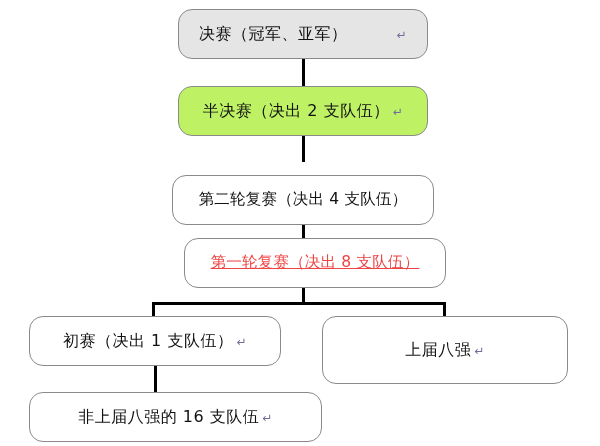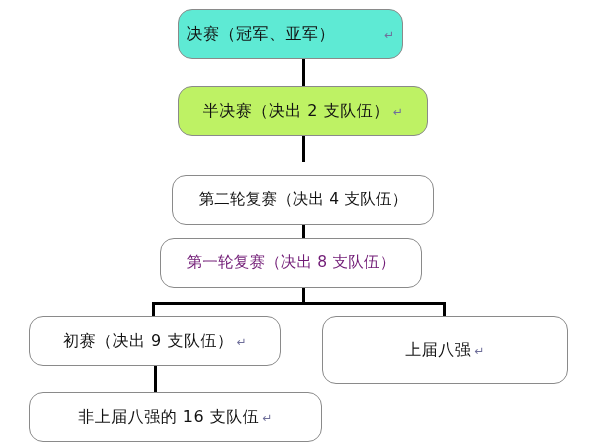--- a/index.html
+++ b/index.html
@@ -64,36 +64,36 @@
 
 <div id="canvas">
     <div class="connector-v" style="left: 302px; top: 59px; height: 27px; background: rgb(0, 0, 0);"></div>
     <div class="connector-v" style="left: 302px; top: 136px; height: 26px; background: rgb(0, 0, 0);"></div>
     <div class="connector-v" style="left: 302px; top: 212px; height: 26px; background: rgb(0, 0, 0);"></div>
     <div class="connector-v" style="left: 302px; top: 288px; height: 16px; background: rgb(0, 0, 0);"></div>
     <div class="connector-h" style="left: 152px; top: 302px; width: 294px; background: rgb(0, 0, 0);"></div>
     <div class="connector-v" style="left: 152px; top: 302px; height: 16px; background: rgb(0, 0, 0);"></div>
     <div class="connector-v" style="left: 443px; top: 302px; height: 16px; background: rgb(0, 0, 0);"></div>
     <div class="connector-v" style="left: 154px; top: 366px; height: 28px; background: rgb(0, 0, 0);"></div>
-    <div class="node" style="left: 178px; top: 9px; width: 225px; height: 50px; border-color: rgb(138, 138, 138); background: #5eead4; color: rgb(17, 17, 17); gap: 46px;">
+    <div class="node" style="left: 178px; top: 9px; width: 250px; height: 50px; border-color: rgb(138, 138, 138); background: #e5e5e5; color: rgb(17, 17, 17); gap: 46px;">
       <span class="label">决赛（冠军、亚军）</span>
       <span class="pilcrow" style="color: rgb(111, 111, 154);">↵</span>
     </div>
     <div class="node" style="left: 178px; top: 86px; width: 250px; height: 50px; border-color: rgb(138, 138, 138); background: #bef264; color: rgb(17, 17, 17);">
       <span class="label">半决赛（决出 2 支队伍）</span>
       <span class="pilcrow" style="color: rgb(111, 111, 154);">↵</span>
     </div>
     <div class="node tight" style="left: 172px; top: 162px; width: 262px; height: 50px; border-color: rgb(138, 138, 138); background: rgb(255, 255, 255); color: rgb(17, 17, 17); margin-top: 13px;">
       <span class="label">第二轮复赛（决出 4 支队伍）</span>
     </div>
-    <div class="node tight" style="left: 160px; top: 238px; width: 262px; height: 50px; border-color: rgb(138, 138, 138); background: rgb(255, 255, 255); color: #701a75;">
+    <div class="node tight" style="left: 184px; top: 238px; width: 262px; height: 50px; border-color: rgb(138, 138, 138); background: rgb(255, 255, 255); color: #ef4444; text-decoration: underline;">
       <span class="label">第一轮复赛（决出 8 支队伍）</span>
     </div>
     <div class="node" style="left: 29px; top: 316px; width: 252px; height: 50px; border-color: rgb(138, 138, 138); background: rgb(255, 255, 255); color: rgb(17, 17, 17);">
-      <span class="label">初赛（决出 9 支队伍）</span>
+      <span class="label">初赛（决出 1 支队伍）</span>
       <span class="pilcrow" style="color: rgb(111, 111, 154);">↵</span>
     </div>
     <div class="node" style="left: 322px; top: 316px; width: 246px; height: 68px; border-color: rgb(138, 138, 138); background: rgb(255, 255, 255); color: rgb(17, 17, 17);">
       <span class="label">上届八强</span>
       <span class="pilcrow" style="color: rgb(111, 111, 154);">↵</span>
     </div>
     <div class="node" style="left: 29px; top: 392px; width: 293px; height: 50px; border-color: rgb(138, 138, 138); background: rgb(255, 255, 255); color: rgb(17, 17, 17);">
       <span class="label">非上届八强的 16 支队伍</span>
       <span class="pilcrow" style="color: rgb(111, 111, 154);">↵</span>
     </div>

